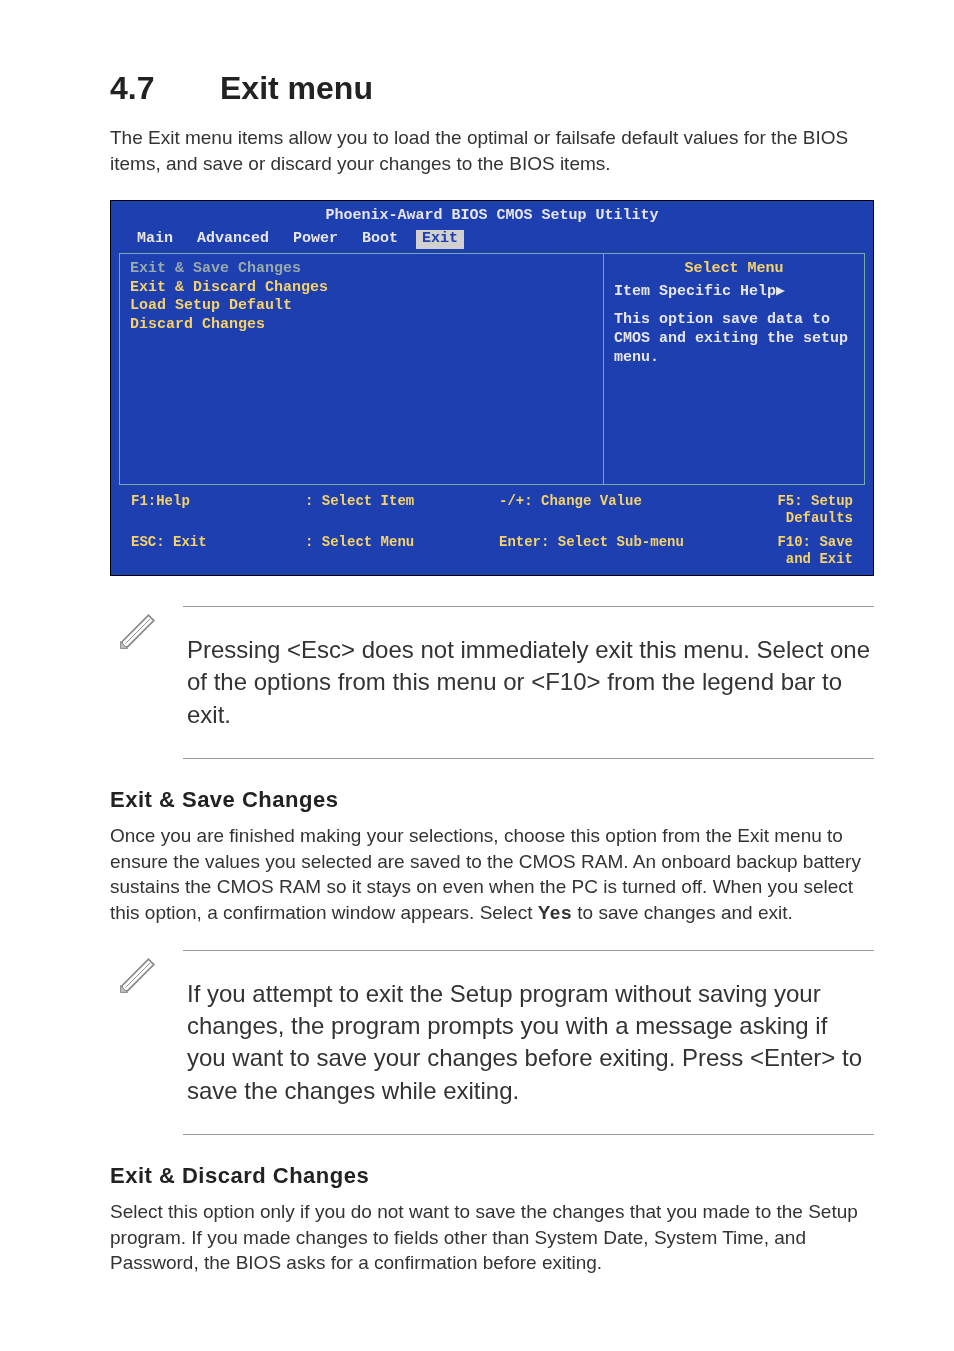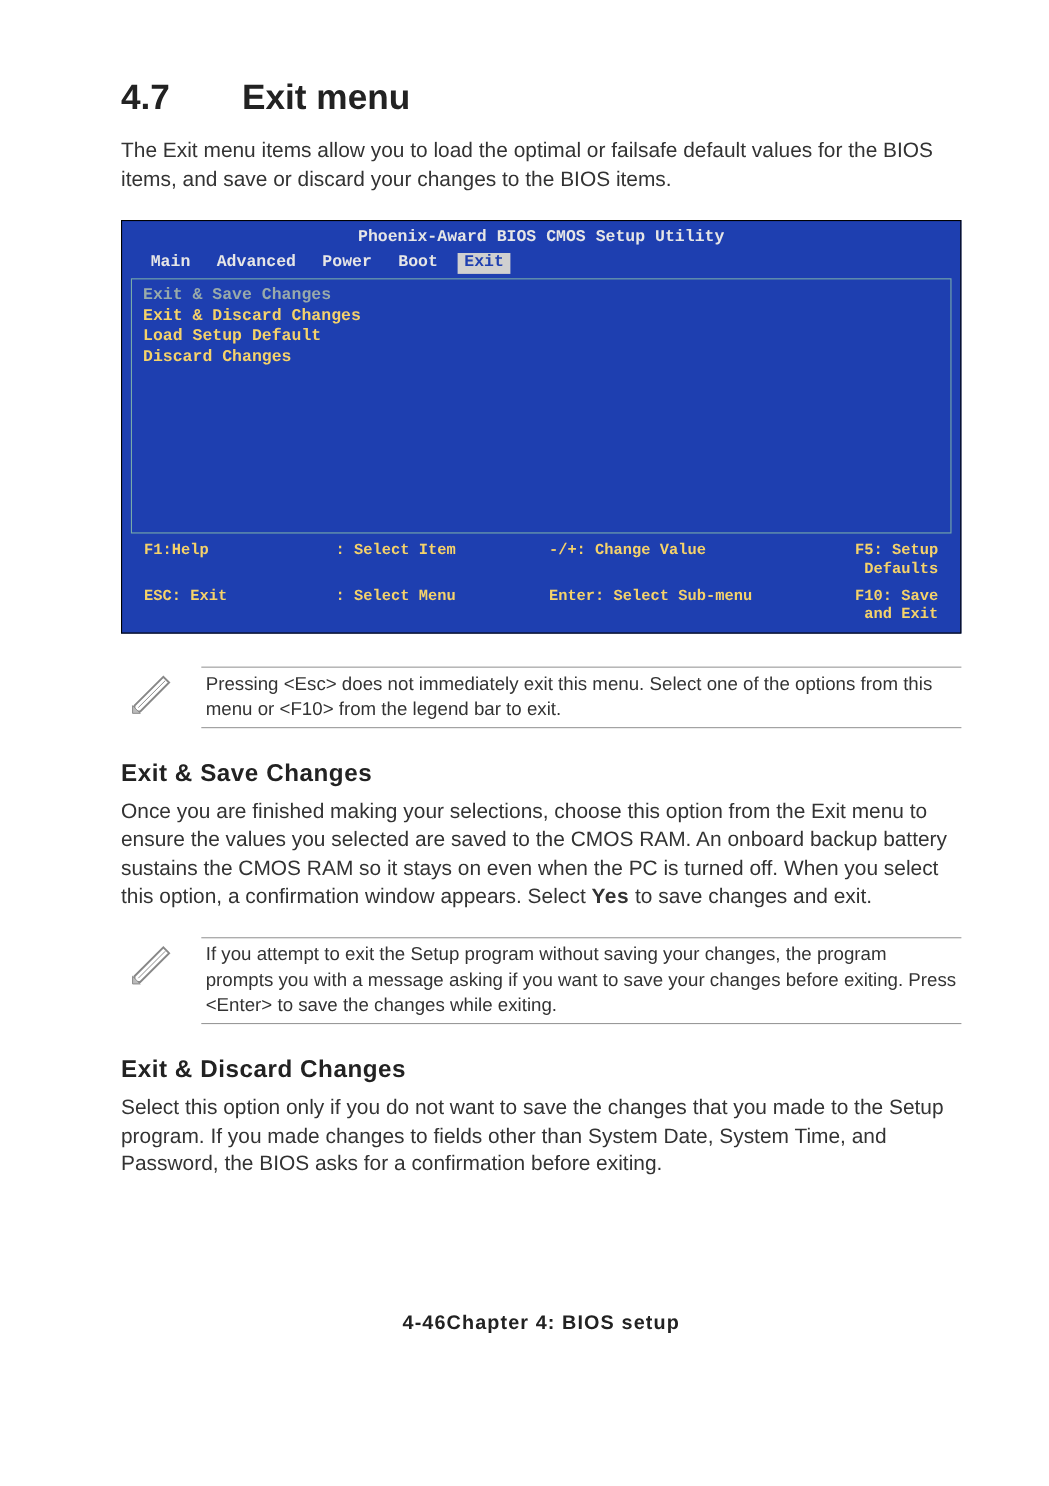--- a/index.html
+++ b/index.html
@@ -123,22 +123,22 @@
   .note .icon {
     flex: 0 0 55px;
     display:flex;
     justify-content:center;
     padding-top:4px;
   }
   .note .text {
     flex: 1;
     border-top: 1px solid #999;
     border-bottom: 1px solid #999;
-    padding: 4px 4px;
-    font-size: 17px;
+    padding: 27px 4px;
+    font-size: 24px;
     line-height: 1.35;
     color: #333;
   }
 
   h2.sub {
     font-size: 22px;
     font-weight: 900;
     margin: 10px 0 10px 0;
     color: #222;
     letter-spacing: 0.5px;
@@ -187,20 +187,25 @@
       <span>Boot</span>
       <span class="active">Exit</span>
     </div>
     <div class="panes">
       <div class="left-pane">
         <div class="sel">Exit &amp; Save Changes</div>
         <div>Exit &amp; Discard Changes</div>
         <div>Load Setup Default</div>
         <div>Discard Changes</div>
       </div>
+      <div class="right-pane">
+        <div class="rtitle">Select Menu</div>
+        <div class="rhead">Item Specific Help▶</div>
+        <div class="rtext">This option save data to CMOS and exiting the setup menu.</div>
+      </div>
     </div>
     <div class="legend row1">
       <span class="col1">F1:Help</span>
       <span class="col2">: Select Item</span>
       <span class="col3">-/+: Change Value</span>
       <span class="col4">F5: Setup Defaults</span>
     </div>
     <div class="legend row2">
       <span class="col1">ESC: Exit</span>
       <span class="col2">: Select Menu</span>

